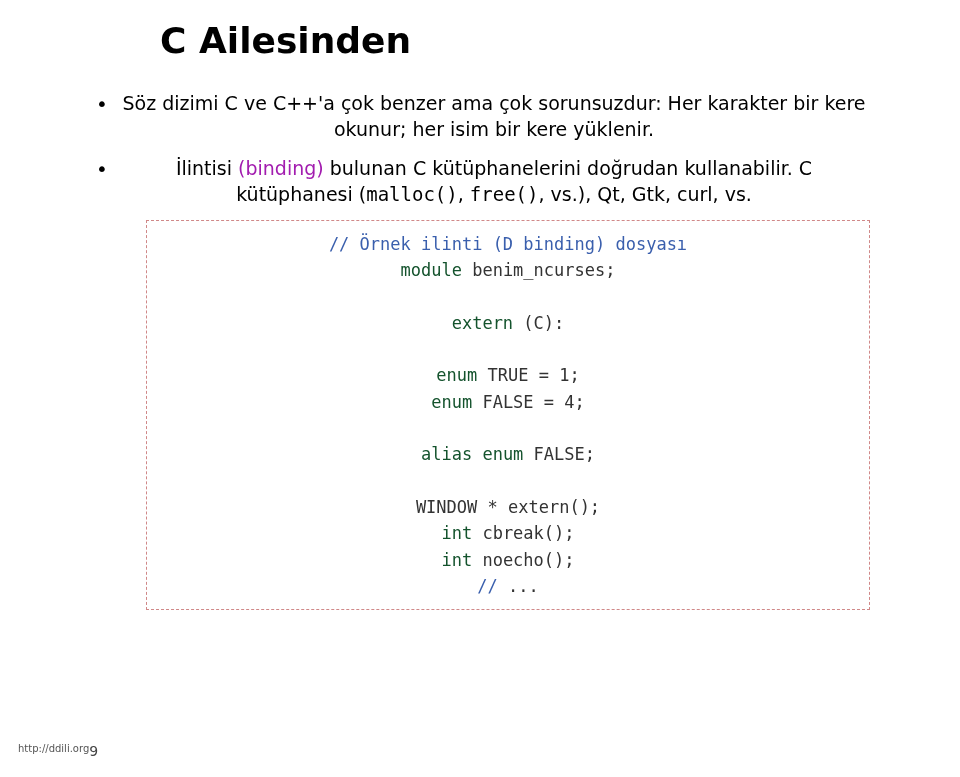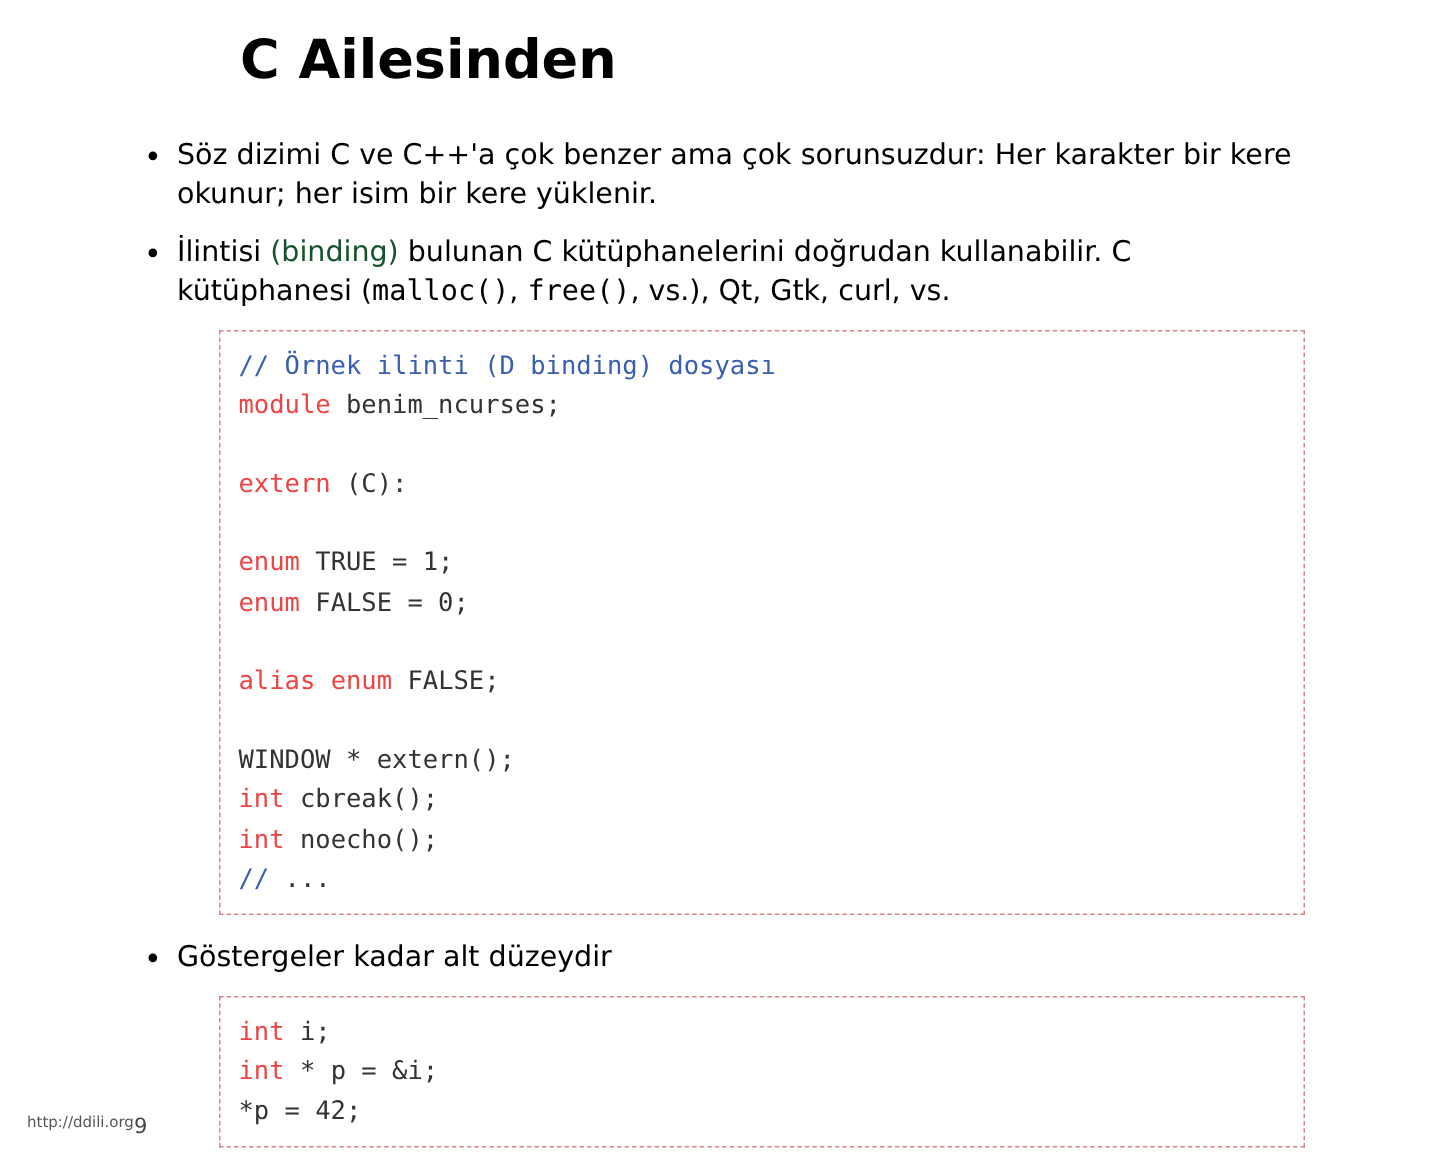--- a/index.html
+++ b/index.html
@@ -17,20 +17,21 @@
   }
   .title {
     font-size: 36px;
     font-weight: bold;
     color: #000;
     margin-bottom: 30px;
     margin-left: 70px;
   }
   .content {
     margin-left: 0;
+    text-align: center;
   }
   ul.main {
     list-style: none;
   }
   ul.main > li {
     position: relative;
     padding-left: 28px;
     margin-bottom: 14px;
     font-size: 19px;
     line-height: 1.35;
@@ -68,22 +69,22 @@
     right: 22px;
     display: flex;
     font-size: 10px;
     color: #555;
   }
   .footer .pn {
     font-size: 14px;
     color: #444;
   }
   .c-comment { color: #3a5fad; }
-  .c-kw { color: #ef4444; }
-  .grey { color: #14532d; }
+  .c-kw { color: #14532d; }
+  .grey { color: #a21caf; }
 </style>
 </head>
 <body>
 
 <div class="title">C Ailesinden</div>
 
 <div class="content">
 <ul class="main">
 
   <li>
@@ -92,37 +93,30 @@
 
   <li>
     <span>İlintisi </span><span class="grey">(binding)</span><span> bulunan C kütüphanelerini doğrudan kullanabilir. C kütüphanesi (</span><span class="mono bold">malloc()</span><span>, </span><span class="mono bold">free()</span><span>, vs.), Qt, Gtk, curl, vs.</span>
 
     <div class="codebox"><span class="c-comment">// Örnek ilinti (D binding) dosyası</span>
 <span class="c-kw">module</span><span> benim_ncurses;</span>
 
 <span class="c-kw">extern</span><span> (C):</span>
 
 <span class="c-kw">enum</span><span> TRUE = 1;</span>
-<span class="c-kw">enum</span><span> FALSE = 0;</span>
+<span class="c-kw">enum</span><span> FALSE = 4;</span>
 
 <span class="c-kw">alias</span><span> </span><span class="c-kw">enum</span><span> FALSE;</span>
 
 <span>WINDOW * extern();</span>
 <span class="c-kw">int</span><span> cbreak();</span>
 <span class="c-kw">int</span><span> noecho();</span>
 <span class="c-comment">//</span><span> ...</span></div>
   </li>
 
-  <li>
-    <span>Göstergeler kadar alt düzeydir</span>
-
-    <div class="codebox"><span class="c-kw">int</span><span> i;</span>
-<span class="c-kw">int</span><span> * p = &amp;i;</span>
-<span>*p = 42;</span></div>
-  </li>
 
 </ul>
 </div>
 
 <div class="footer">
   <span>http://ddili.org</span>
   <span class="pn">9</span>
 </div>
 
 </body></html>

